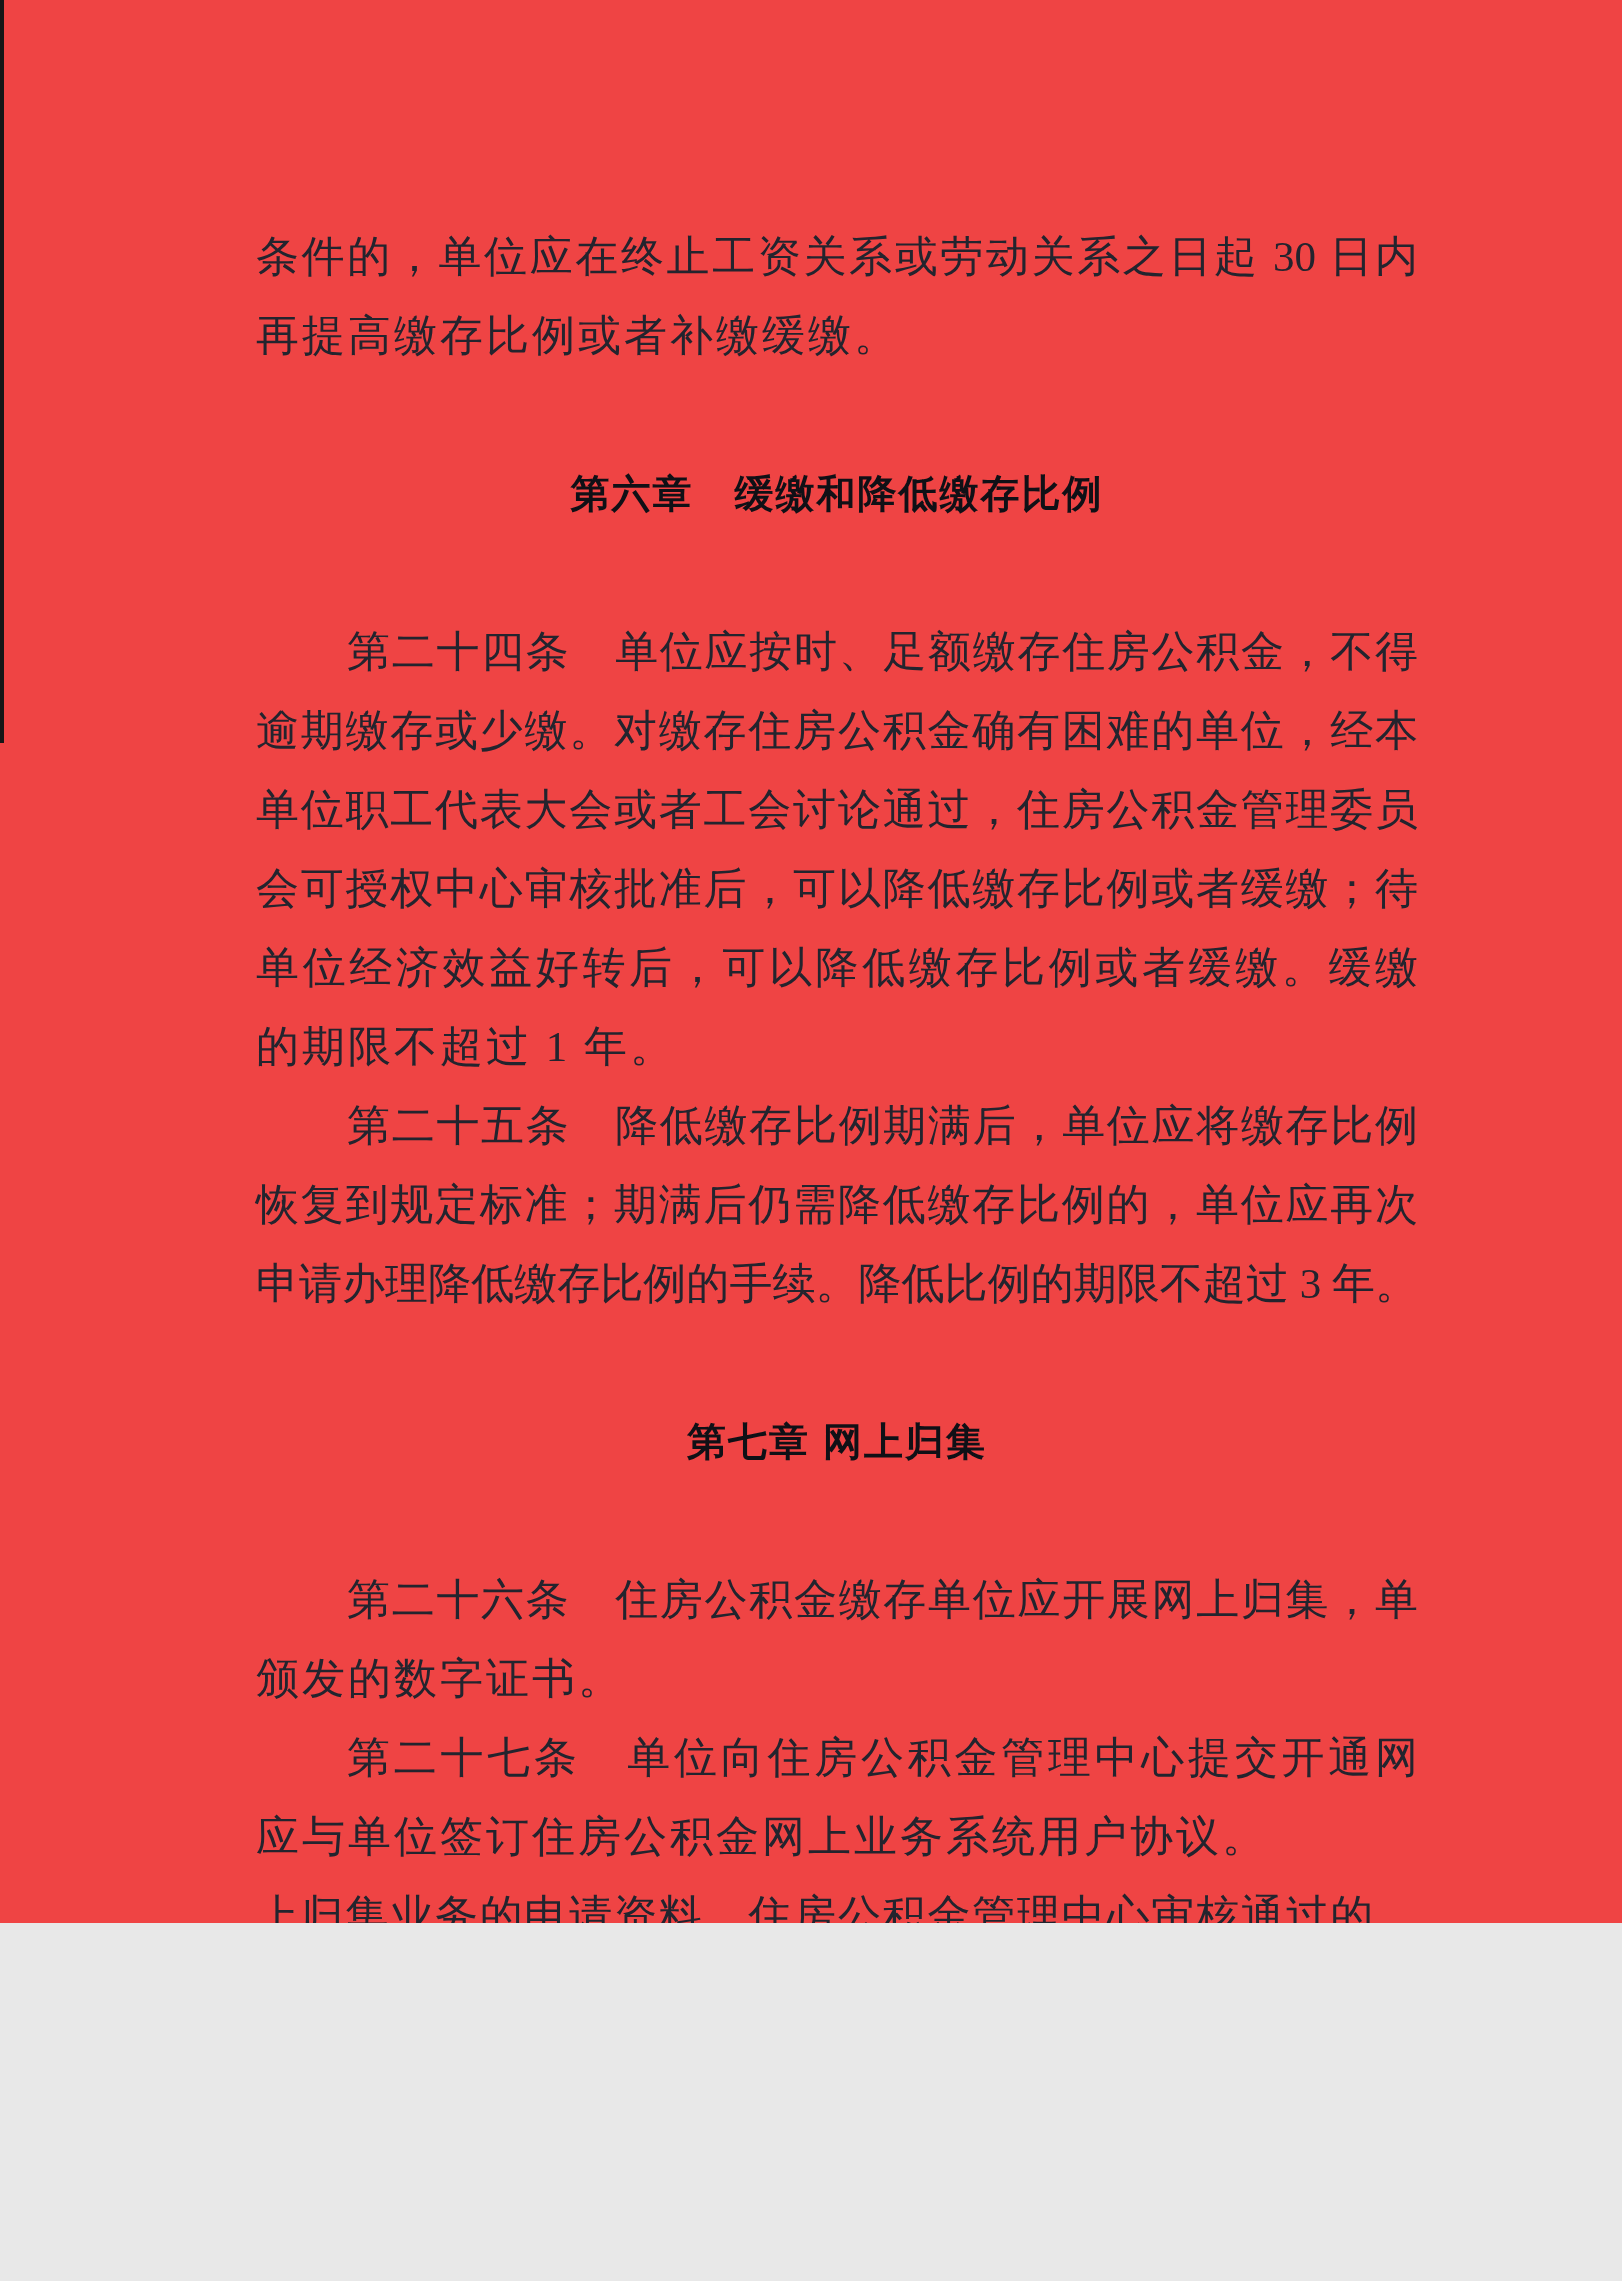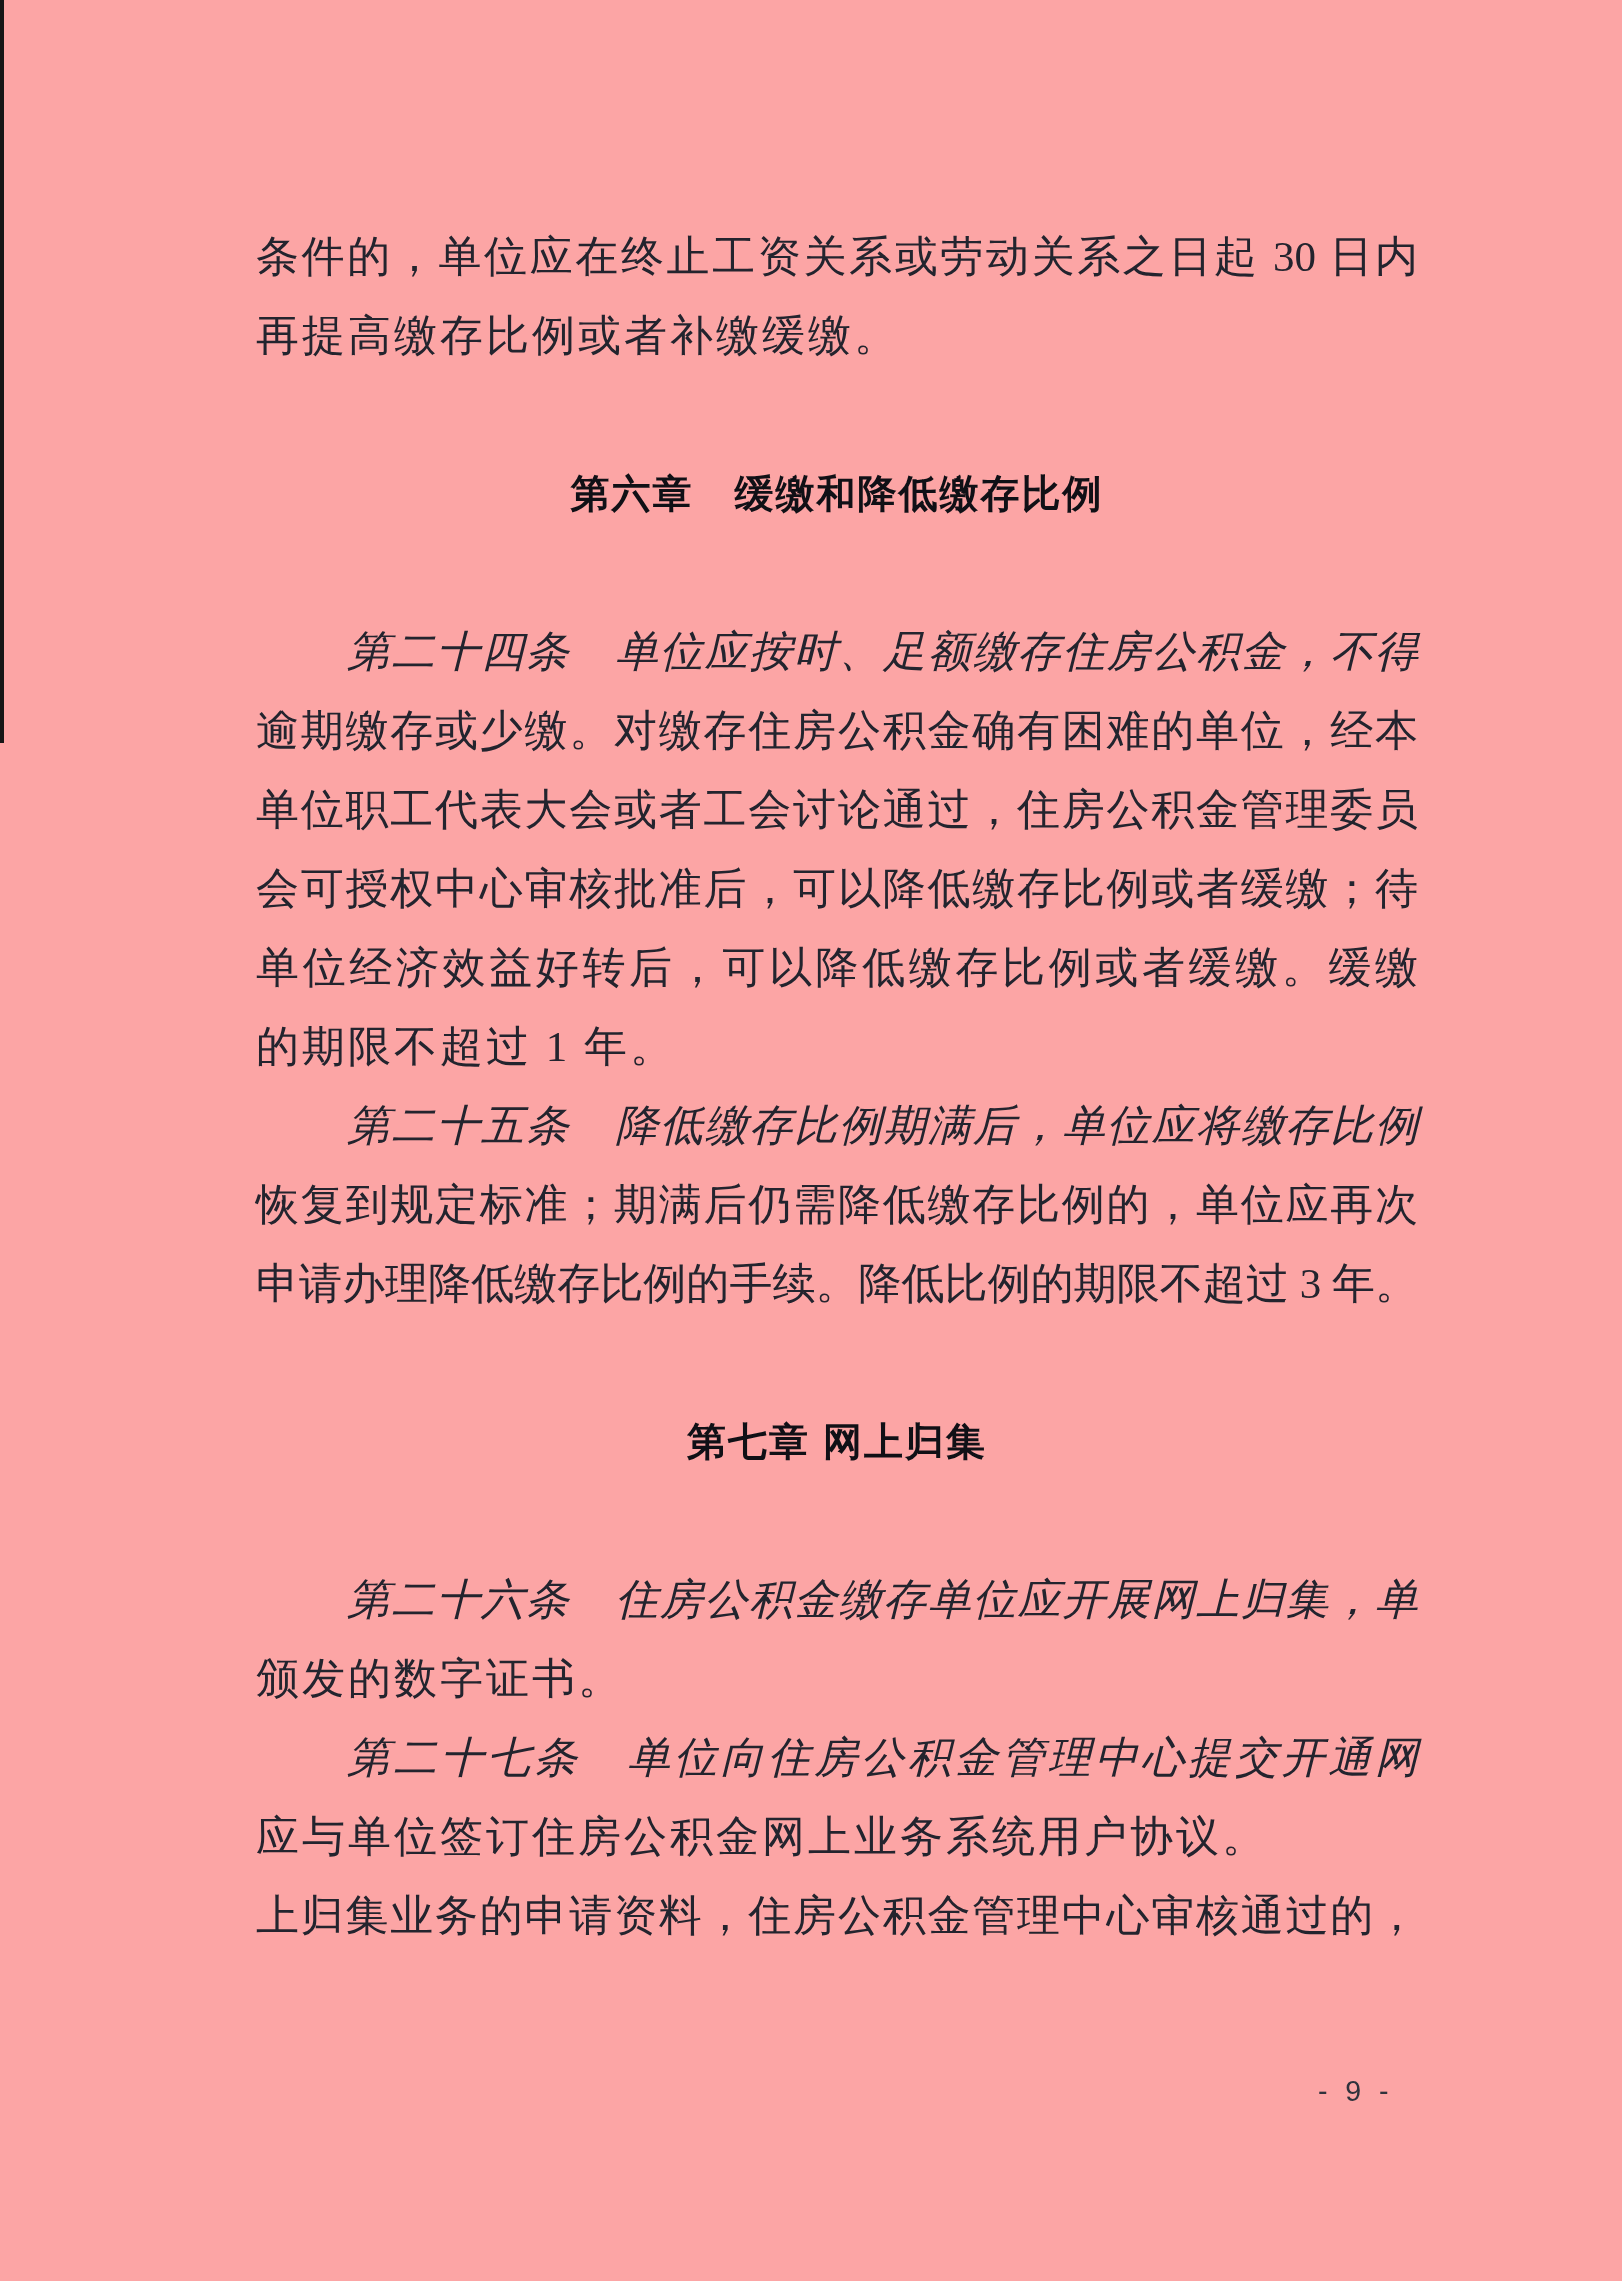--- a/index.html
+++ b/index.html
@@ -1,40 +1,40 @@
 <!DOCTYPE html>
 <html><head>
 <meta charset="utf-8">
 <style>
   html, body { margin: 0; padding: 0; background: #e8e8e8; }
   .page {
     position: relative;
     width: 1622px;
-    height: 2281px;
-    background: #fca5a5;
+    height: 1923px;
+    background: #ef4444;
     overflow: hidden;
     font-family: "Liberation Serif", "DejaVu Serif", serif;
   }
   .doc-body {
     position: absolute;
     top: 0;
     left: 256px;
     width: 1162px;
     padding-top: 217px;
   }
   .doc-line {
     height: 79px;
     line-height: 79px;
     font-size: 43px;
     color: #23242e;
     text-align: justify;
     text-align-last: justify;
     white-space: nowrap;
   }
-  .doc-line.indent { padding-left: 91px; font-style: italic; }
+  .doc-line.indent { padding-left: 91px; }
   .doc-line.no-fill {
     text-align: left;
     text-align-last: left;
     letter-spacing: 3px;
   }
   .doc-heading {
     height: 79px;
     line-height: 79px;
     margin: 79px 0;
     font-size: 39px;

